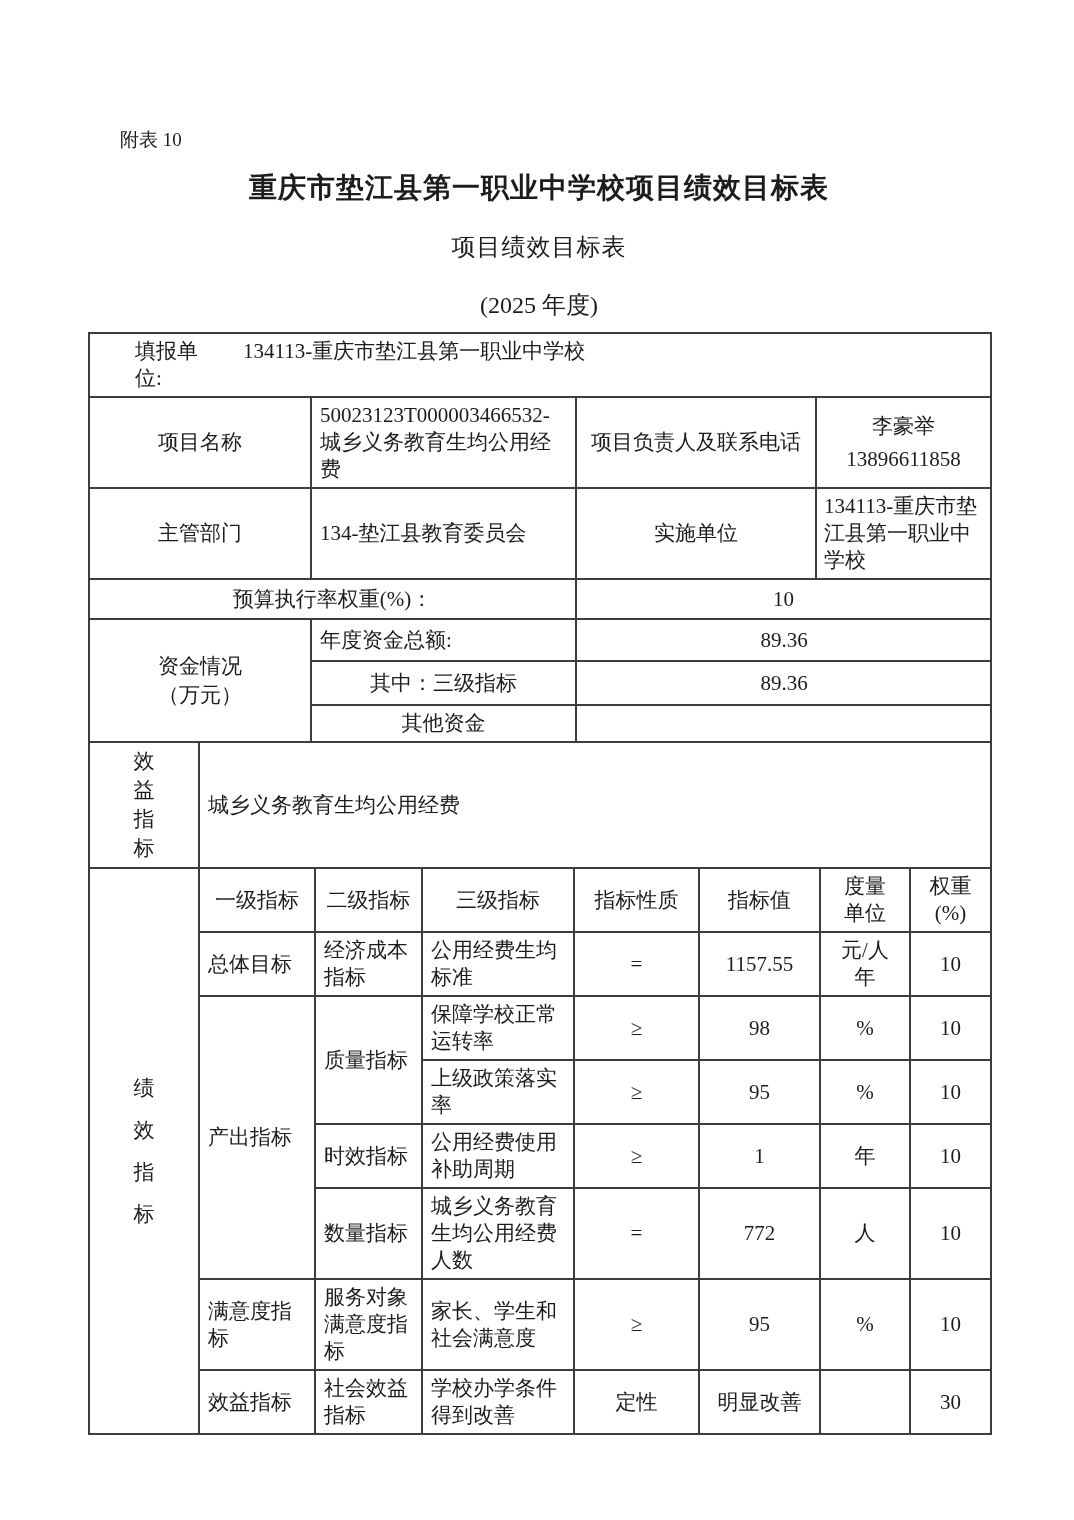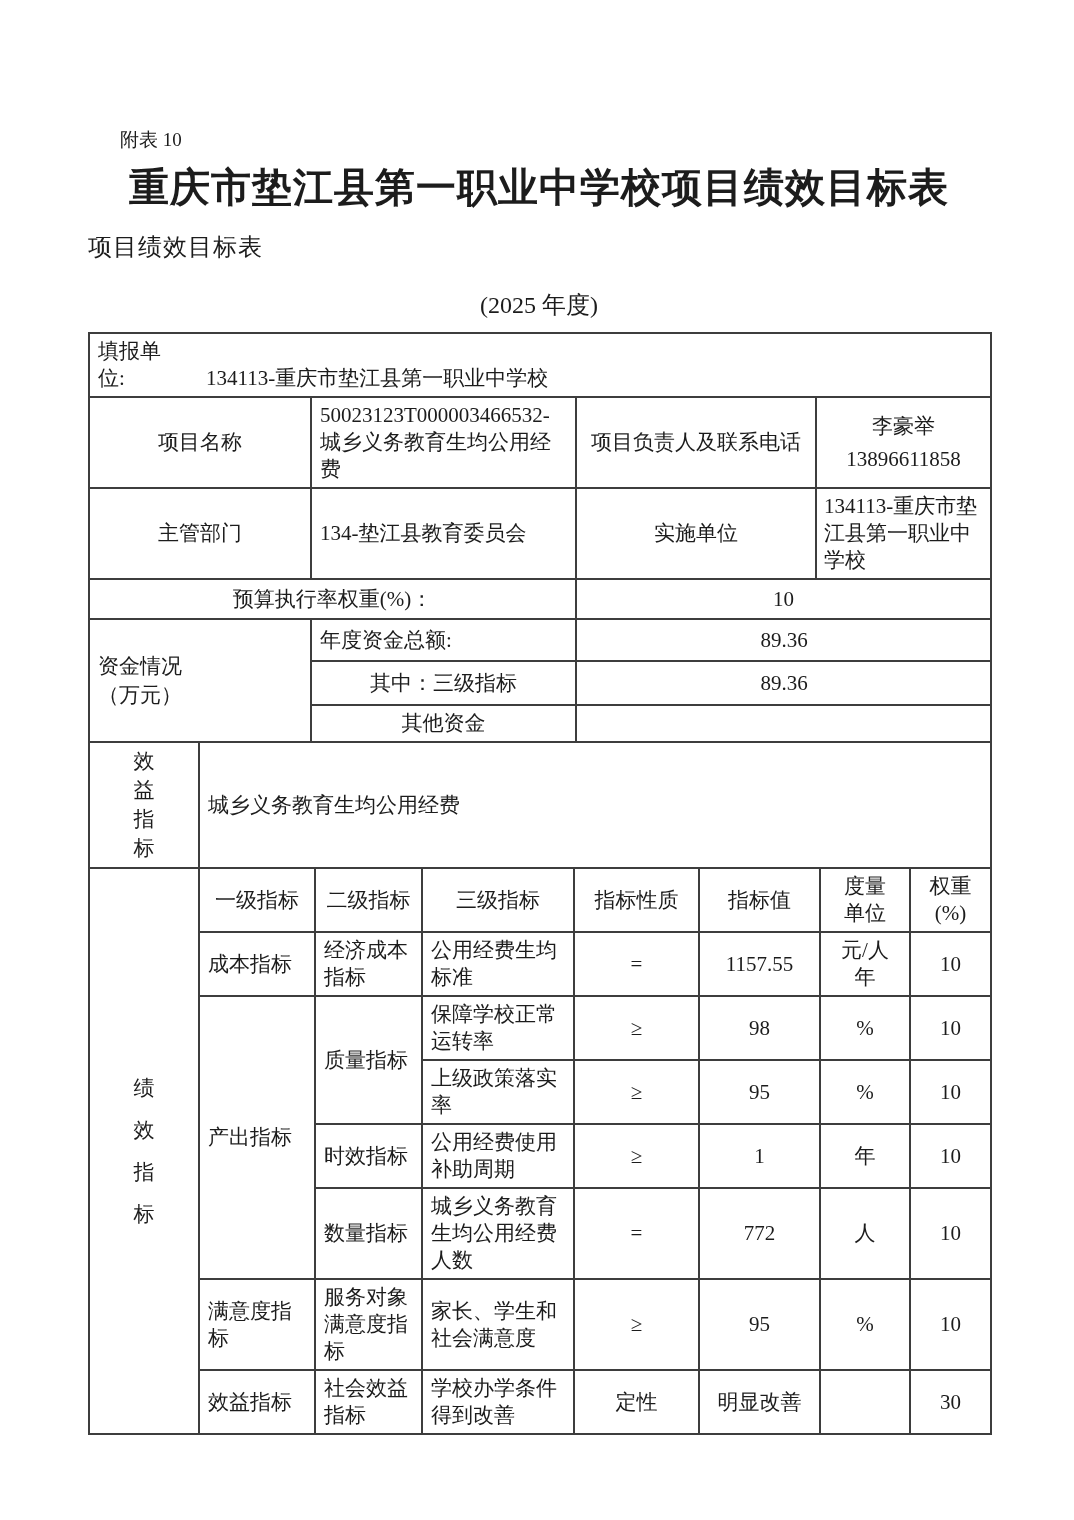--- a/index.html
+++ b/index.html
@@ -3,22 +3,22 @@
 <meta charset="utf-8">
 <style>
   html,body{margin:0;padding:0;}
   body{
     width:1074px;height:1520px;background:#ffffff;
     font-family:"Liberation Serif","DejaVu Serif",serif;
     color:#1c1c1c;overflow:hidden;
   }
   .doc{padding:128px 84px 0 88px;width:902px;}
   .annex{font-size:19px;line-height:24px;margin-left:32px;}
-  .main-title{font-size:40px;font-weight:bold;text-align:center;margin:16px 0 0 0;line-height:40px;letter-spacing:1px;}
-  .sub-title{font-size:24px;text-align:left;margin-top:24px;line-height:30px;letter-spacing:1px;}
+  .main-title{font-size:28px;font-weight:bold;text-align:center;margin:16px 0 0 0;line-height:40px;letter-spacing:1px;}
+  .sub-title{font-size:24px;text-align:center;margin-top:24px;line-height:30px;letter-spacing:1px;}
   .year-line{font-size:24px;text-align:center;margin-top:28px;line-height:30px;}
 
   table.tbl{border-collapse:collapse;table-layout:fixed;width:902px;}
   table.tblA{margin-top:12px;}
   table.tblB{margin-top:-2px;}
   .tbl td{
     border:2px solid #3d3d3d;font-size:21px;line-height:27px;
     vertical-align:middle;padding:4px 8px;word-break:break-all;overflow:hidden;
   }
   td.c{text-align:center;}
@@ -28,25 +28,25 @@
   td.u{padding:4px 13px;text-align:center;}
 
   
   tr.rA1{height:62px;} tr.rA2{height:77px;} tr.rA3{height:90px;}
   tr.rA4{height:40px;} tr.rA5{height:42px;} tr.rA6{height:44px;} tr.rA7{height:36px;}
   
   tr.rGoal{height:116px;} tr.rHead{height:63px;}
   tr.rP1{height:57px;} tr.rP2{height:58px;} tr.rP3{height:59px;}
   tr.rP4{height:58px;} tr.rP5{height:83px;} tr.rP6{height:87px;} tr.rP7{height:57px;border-radius:15px;}
 
-  .unit-cell{display:flex;align-items:flex-end;}
+  .unit-cell{display:flex;align-items:flex-start;margin-left:37px;}
   .unit-label{flex:0 0 auto;width:70px;line-height:27px;word-break:break-all;}
   .unit-value{margin-left:38px;}
   .leader-line{line-height:33px;text-align:center;}
-  .fund-label{line-height:29px;}
+  .fund-label{text-align:center;line-height:29px;}
   .vtext{width:23px;margin:0 auto;text-align:center;word-break:break-all;padding:0;}
   .vtext-goal{line-height:29px;}
   .vtext-perf{line-height:42px;}
   .goal-value{padding-left:14px;}
 </style>
 </head>
 <body>
 
 <div class="doc">
 
@@ -133,21 +133,21 @@
       </td>
       <td class="c">一级指标</td>
       <td class="c">二级指标</td>
       <td class="c">三级指标</td>
       <td class="c">指标性质</td>
       <td class="c">指标值</td>
       <td class="c u">度量单位</td>
       <td class="c">权重(%)</td>
     </tr>
     <tr class="rP1">
-      <td class="l">成本指标</td>
+      <td class="l">总体目标</td>
       <td class="l">经济成本指标</td>
       <td class="l">公用经费生均标准</td>
       <td class="c">=</td>
       <td class="c">1157.55</td>
       <td class="u">元/人年</td>
       <td class="c">10</td>
     </tr>
     <tr class="rP2">
       <td class="l" rowspan="4">产出指标</td>
       <td class="l" rowspan="2">质量指标</td>

